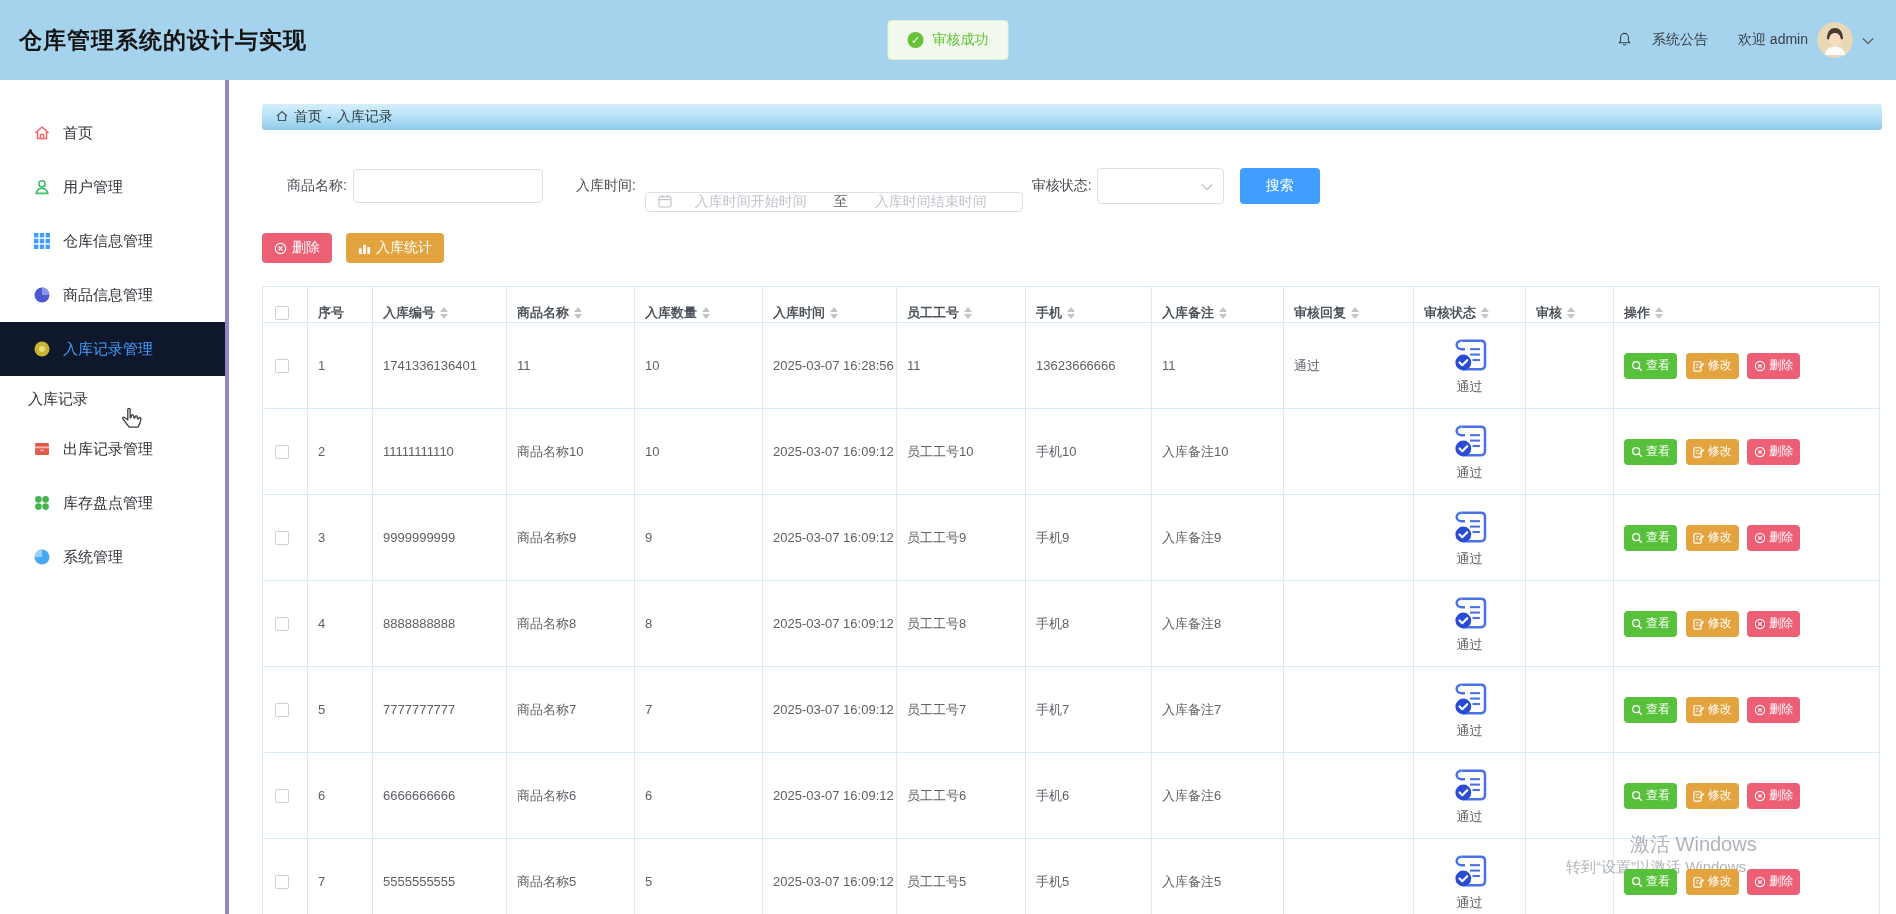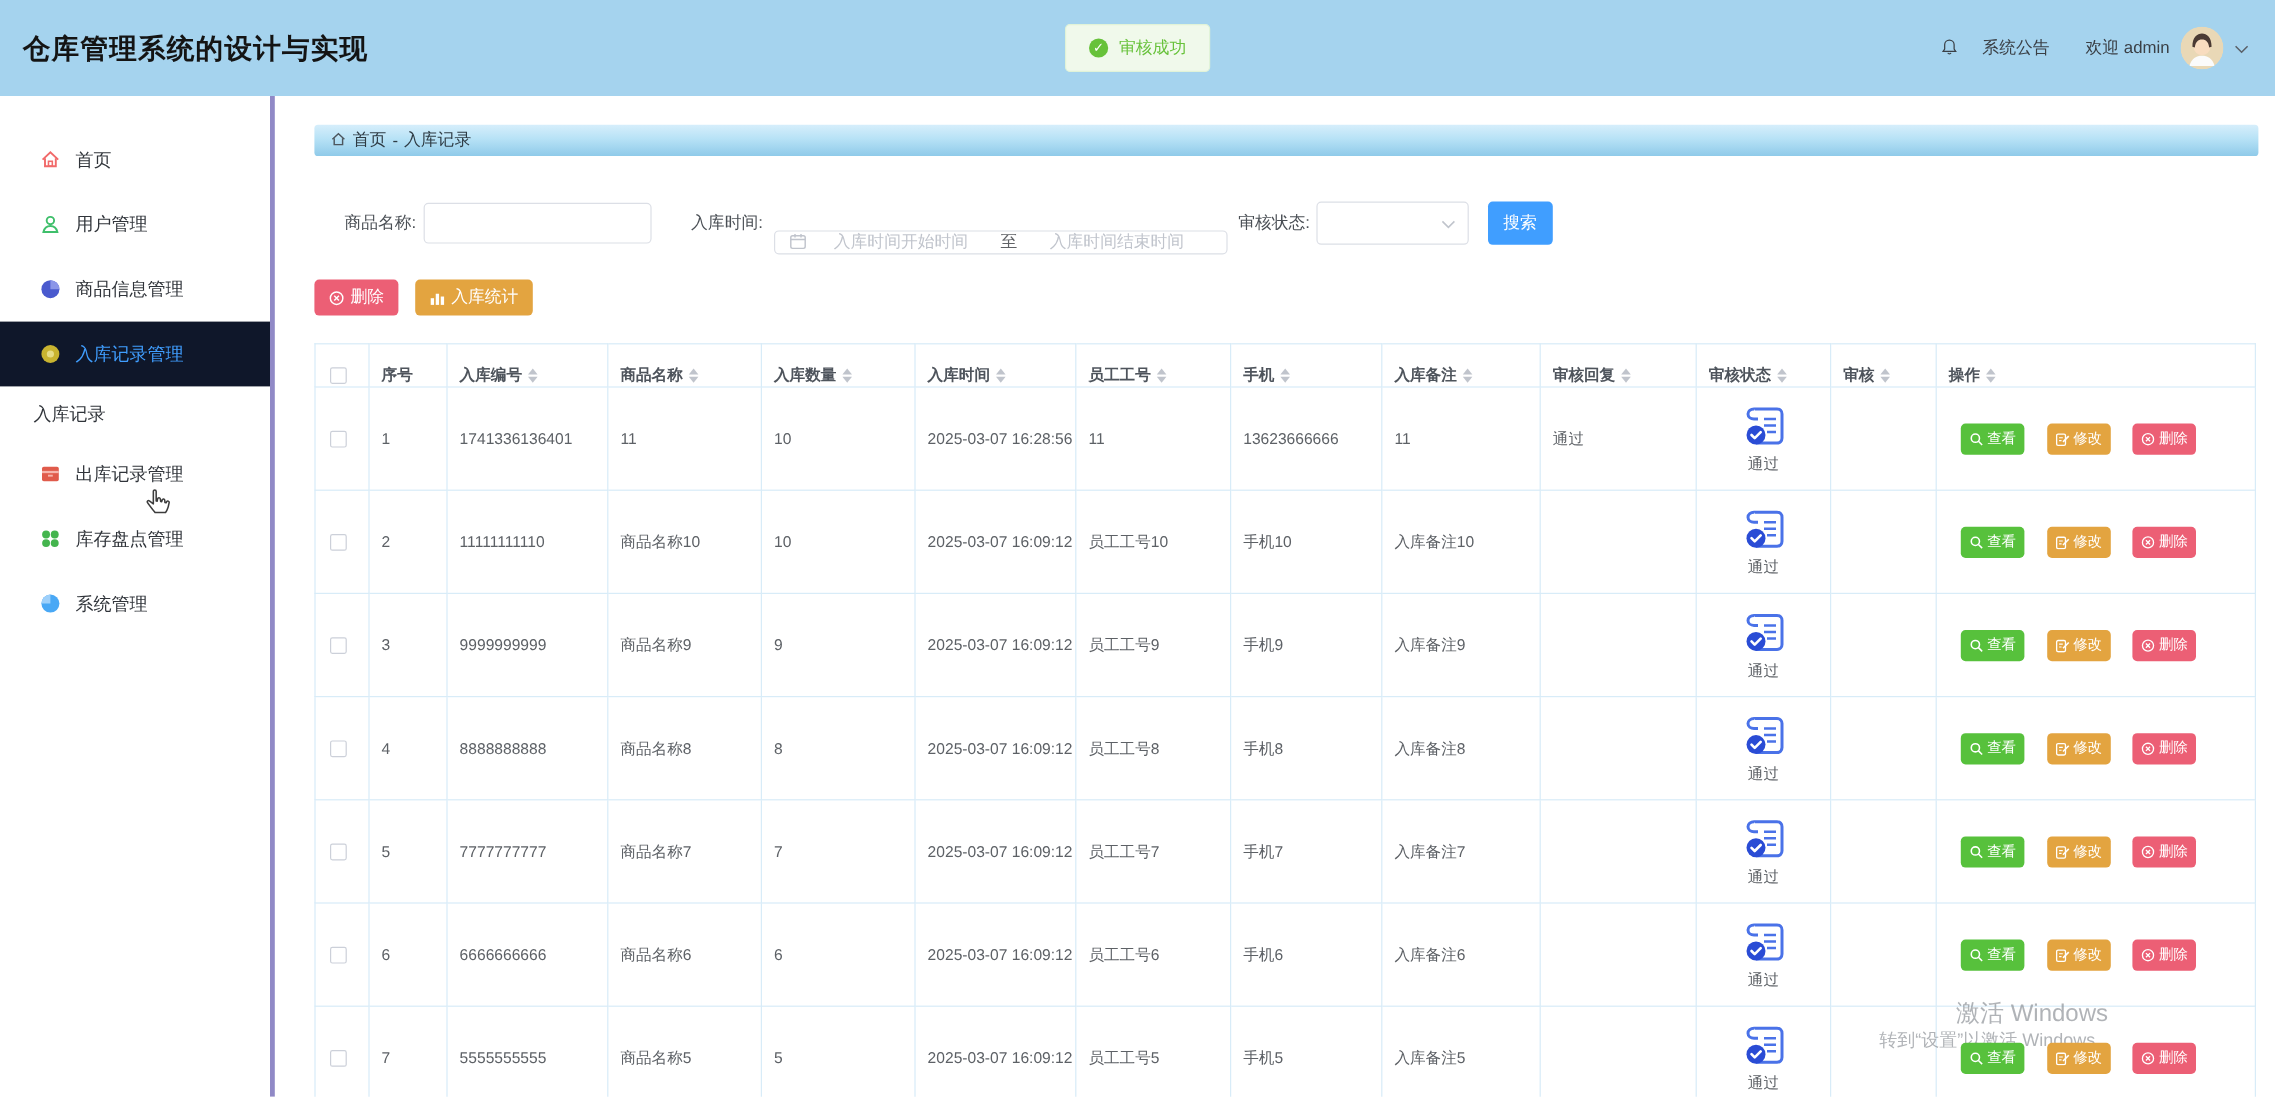--- a/index.html
+++ b/index.html
@@ -41,21 +41,21 @@
   .inp-text { width:190px; height:34px; border:1px solid #dcdfe6; border-radius:4px; margin-left:6px; outline:none;
     font-size:14px; padding:0 8px; color:#606266; }
   .date-range { width:378px; height:20px; border:1px solid #dcdfe6; border-radius:4px; margin-left:9px;
     display:flex; align-items:center; padding:0 12px;margin-top:32px; }
   .date-range .ph { color:#c0c4cc; font-size:14px; flex:1; text-align:center; white-space:nowrap; }
   .date-range .to { color:#606266; font-size:14px; padding:0 4px; }
   .lbl-time { margin-left:33px; }
   .lbl-status { margin-left:9px; }
   .sel { width:127px; height:36px; border:1px solid #dcdfe6; border-radius:4px; margin-left:5px;
     display:flex; align-items:center; justify-content:flex-end; padding-right:10px; }
-  .search-btn { width:54px; height:36px; margin-left:16px; background:#409eff; border:none; border-radius:4px;
+  .search-btn { width:80px; height:36px; margin-left:16px; background:#409eff; border:none; border-radius:4px;
     color:#fff; font-size:14px; cursor:pointer; }
 
   
   .action-row { margin-top:21px; display:flex; align-items:center; gap:14px; }
   .act-btn { height:30px; border:none; border-radius:4px; color:#fff; font-size:14px;
     display:inline-flex; align-items:center; gap:5px; padding:0 12px; cursor:pointer; }
   .btn-delete { background:#ec5f75; }
   .btn-stats { background:#e3a440; }
 
   
@@ -70,21 +70,21 @@
   .caret i { display:block; width:0; height:0; border-left:4px solid transparent; border-right:4px solid transparent; }
   .caret .up { border-bottom:5px solid #c0c4cc; margin-bottom:2px; }
   .caret .dn { border-top:5px solid #c0c4cc; }
   .chk { appearance:none; -webkit-appearance:none; width:14px; height:14px; border:1px solid #ccd0d9;
     border-radius:2px; background:#fff; cursor:pointer; vertical-align:middle; }
   td.c-check, th.c-check { padding-left:12px; }
   td.c-status { text-align:center; padding:0; }
   .status-wrap { display:inline-flex; flex-direction:column; align-items:center; gap:3px; }
   .status-label { color:#5d6166; }
   .op-btn { display:inline-flex; align-items:center; gap:3px; height:26px; padding:0 7px; border:none;
-    border-radius:4px; color:#fff; font-size:12px; margin-right:5px; cursor:pointer; position:relative; z-index:6;margin-left:10px; }
+    border-radius:4px; color:#fff; font-size:12px; margin-right:5px; cursor:pointer; position:relative; z-index:6; }
   .op-view { background:#57c13c; }
   .op-edit { background:#e3a440; }
   .op-del  { background:#ec5f75; }
 
   
   .watermark { position:absolute; z-index:5; color:rgba(128,132,138,.62); pointer-events:none; }
   .wm1 { left:1630px; top:831px; font-size:20px; }
   .wm2 { left:1566px; top:858px; font-size:15px; }
   .cursor-hand { position:absolute; left:118px; top:404px; z-index:50; pointer-events:none; }
 </style>
@@ -138,20 +138,36 @@
             <rect x="7.4" y="10.4" width="3.2" height="4.1" fill="none" stroke="#f16a6a" stroke-width="1.3"></rect>
           </svg></span>
       <span>首页</span>
     </div>
     <div class="menu-item">
       <span class="mi"><svg width="18" height="18" viewBox="0 0 18 18">
             <circle cx="9" cy="5.8" r="3.1" fill="none" stroke="#3fbf6b" stroke-width="1.6"></circle>
             <path d="M3.2 15.4c.8-3.4 3-5 5.8-5s5 1.6 5.8 5z" fill="none" stroke="#3fbf6b" stroke-width="1.6"></path>
           </svg></span>
       <span>用户管理</span>
+    </div>
+    <div class="menu-item">
+      <span class="mi"><svg width="18" height="18" viewBox="0 0 18 18">
+            <g fill="#409eff">
+              <rect x="1" y="1" width="4.4" height="4.4"></rect>
+              <rect x="6.8" y="1" width="4.4" height="4.4"></rect>
+              <rect x="12.6" y="1" width="4.4" height="4.4"></rect>
+              <rect x="1" y="6.8" width="4.4" height="4.4"></rect>
+              <rect x="6.8" y="6.8" width="4.4" height="4.4"></rect>
+              <rect x="12.6" y="6.8" width="4.4" height="4.4"></rect>
+              <rect x="1" y="12.6" width="4.4" height="4.4"></rect>
+              <rect x="6.8" y="12.6" width="4.4" height="4.4"></rect>
+              <rect x="12.6" y="12.6" width="4.4" height="4.4"></rect>
+            </g>
+          </svg></span>
+      <span>仓库信息管理</span>
     </div>
     <div class="menu-item">
       <span class="mi"><svg width="18" height="18" viewBox="0 0 18 18">
             <circle cx="9" cy="9" r="7.5" fill="#4a5ace"></circle>
             <path d="M9 9V1.5A7.5 7.5 0 0 1 16.5 9z" fill="#8b96e8"></path>
           </svg></span>
       <span>商品信息管理</span>
     </div>
     <div class="menu-item active">
       <span class="mi"><svg width="18" height="18" viewBox="0 0 18 18">

